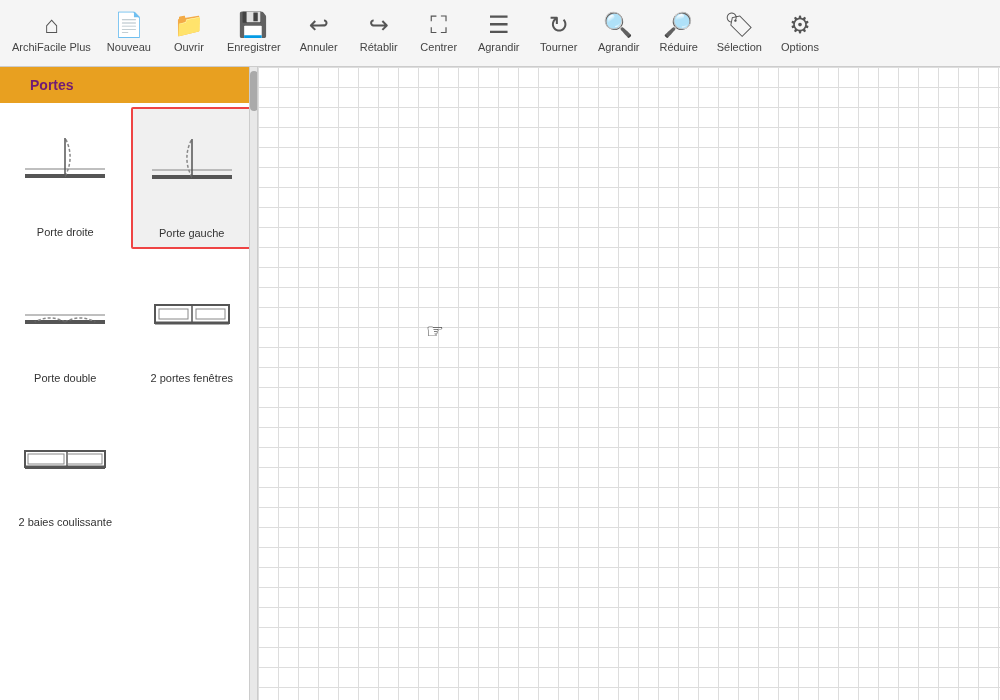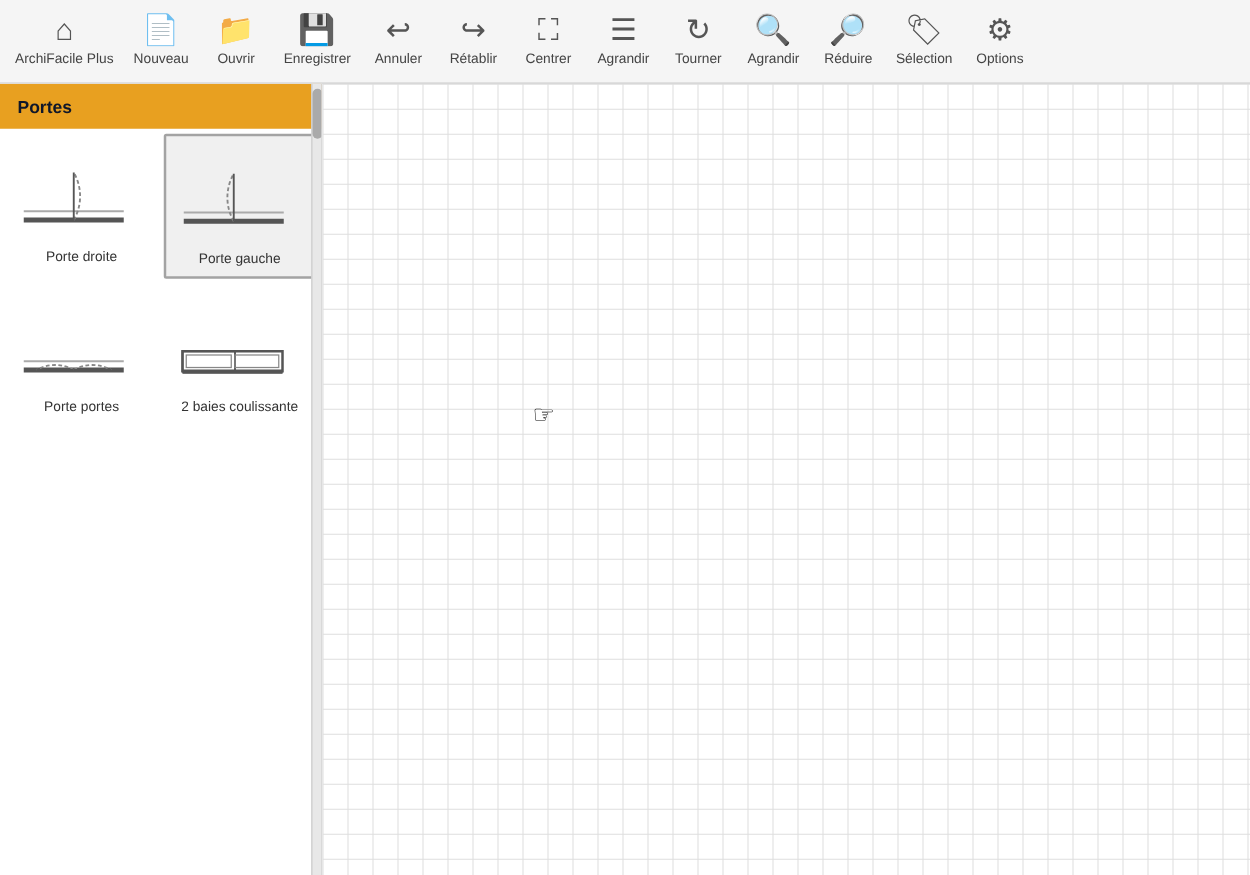--- a/index.html
+++ b/index.html
@@ -46,46 +46,48 @@
       min-width: 258px;
       background: #fff;
       border-right: 1px solid #ccc;
       display: flex;
       flex-direction: column;
       overflow: hidden;
       position: relative;
     }
     #sidebar-header {
       background: #e8a020;
-      color: #0f172a;
+      color: #701a75;
       font-size: 14px;
       font-weight: bold;
-      padding: 10px 14px;
+      padding: 10px 30px;
       flex-shrink: 0;
     }
     #sidebar-content {
       overflow-y: auto;
       flex: 1;
       padding: 4px;
       display: grid;
       grid-template-columns: 1fr 1fr;
       gap: 4px;
       align-content: start;
     }
 
     .door-item {
       display: flex;
       flex-direction: column;
+      align-items: center;
       padding: 8px 4px;
       cursor: pointer;
       border: 1px solid transparent;
       border-radius: 2px;
       background: #fff;
-    }
-    .door-item.selected { border: 2px solid #a3a3a3; background: #f0f0f0; }
+      gap: 26px;
+    }
+    .door-item.selected { border: 2px solid #ef4444; background: #f0f0f0; }
     .door-preview {
       width: 100px;
       height: 80px;
       display: flex;
       align-items: center;
       justify-content: center;
     }
     .door-label {
       font-size: 11px;
       text-align: center;
@@ -215,23 +217,35 @@
         <div class="door-preview">
           <svg class="door-svg" viewBox="0 0 90 70">
             <line x1="5" y1="55" x2="85" y2="55" stroke="#555" stroke-width="4"></line>
             <line x1="5" y1="48" x2="85" y2="48" stroke="#aaa" stroke-width="1.5"></line>
             <path d="M 45 55 A 30 30 0 0 0 15 55" fill="none" stroke="#888" stroke-width="1.5" stroke-dasharray="3,2"></path>
             <path d="M 45 55 A 30 30 0 0 1 75 55" fill="none" stroke="#888" stroke-width="1.5" stroke-dasharray="3,2"></path>
             <line x1="45" y1="55" x2="15" y2="55" stroke="#555" stroke-width="1.5"></line>
             <line x1="45" y1="55" x2="75" y2="55" stroke="#555" stroke-width="1.5"></line>
           </svg>
         </div>
-        <div class="door-label">Porte portes</div>
-      </div>
-
+        <div class="door-label">Porte double</div>
+      </div>
+
+      <div class="door-item">
+        <div class="door-preview">
+          <svg class="door-svg" viewBox="0 0 90 70">
+            <rect x="8" y="38" width="74" height="18" fill="none" stroke="#555" stroke-width="2"></rect>
+            <rect x="8" y="38" width="37" height="18" fill="none" stroke="#555" stroke-width="1.5"></rect>
+            <rect x="12" y="42" width="29" height="10" fill="none" stroke="#888" stroke-width="1"></rect>
+            <rect x="49" y="42" width="29" height="10" fill="none" stroke="#888" stroke-width="1"></rect>
+            <line x1="8" y1="56" x2="82" y2="56" stroke="#555" stroke-width="3"></line>
+          </svg>
+        </div>
+        <div class="door-label">2 portes fenêtres</div>
+      </div>
 
 
       <div class="door-item">
         <div class="door-preview">
           <svg class="door-svg" viewBox="0 0 90 70">
             <rect x="5" y="40" width="80" height="16" fill="none" stroke="#555" stroke-width="2"></rect>
             <rect x="5" y="40" width="42" height="16" fill="none" stroke="#555" stroke-width="1.5"></rect>
             <rect x="8" y="43" width="36" height="10" fill="none" stroke="#888" stroke-width="1"></rect>
             <rect x="47" y="43" width="35" height="10" fill="none" stroke="#888" stroke-width="1"></rect>
             <line x1="5" y1="56" x2="85" y2="56" stroke="#555" stroke-width="3"></line>

